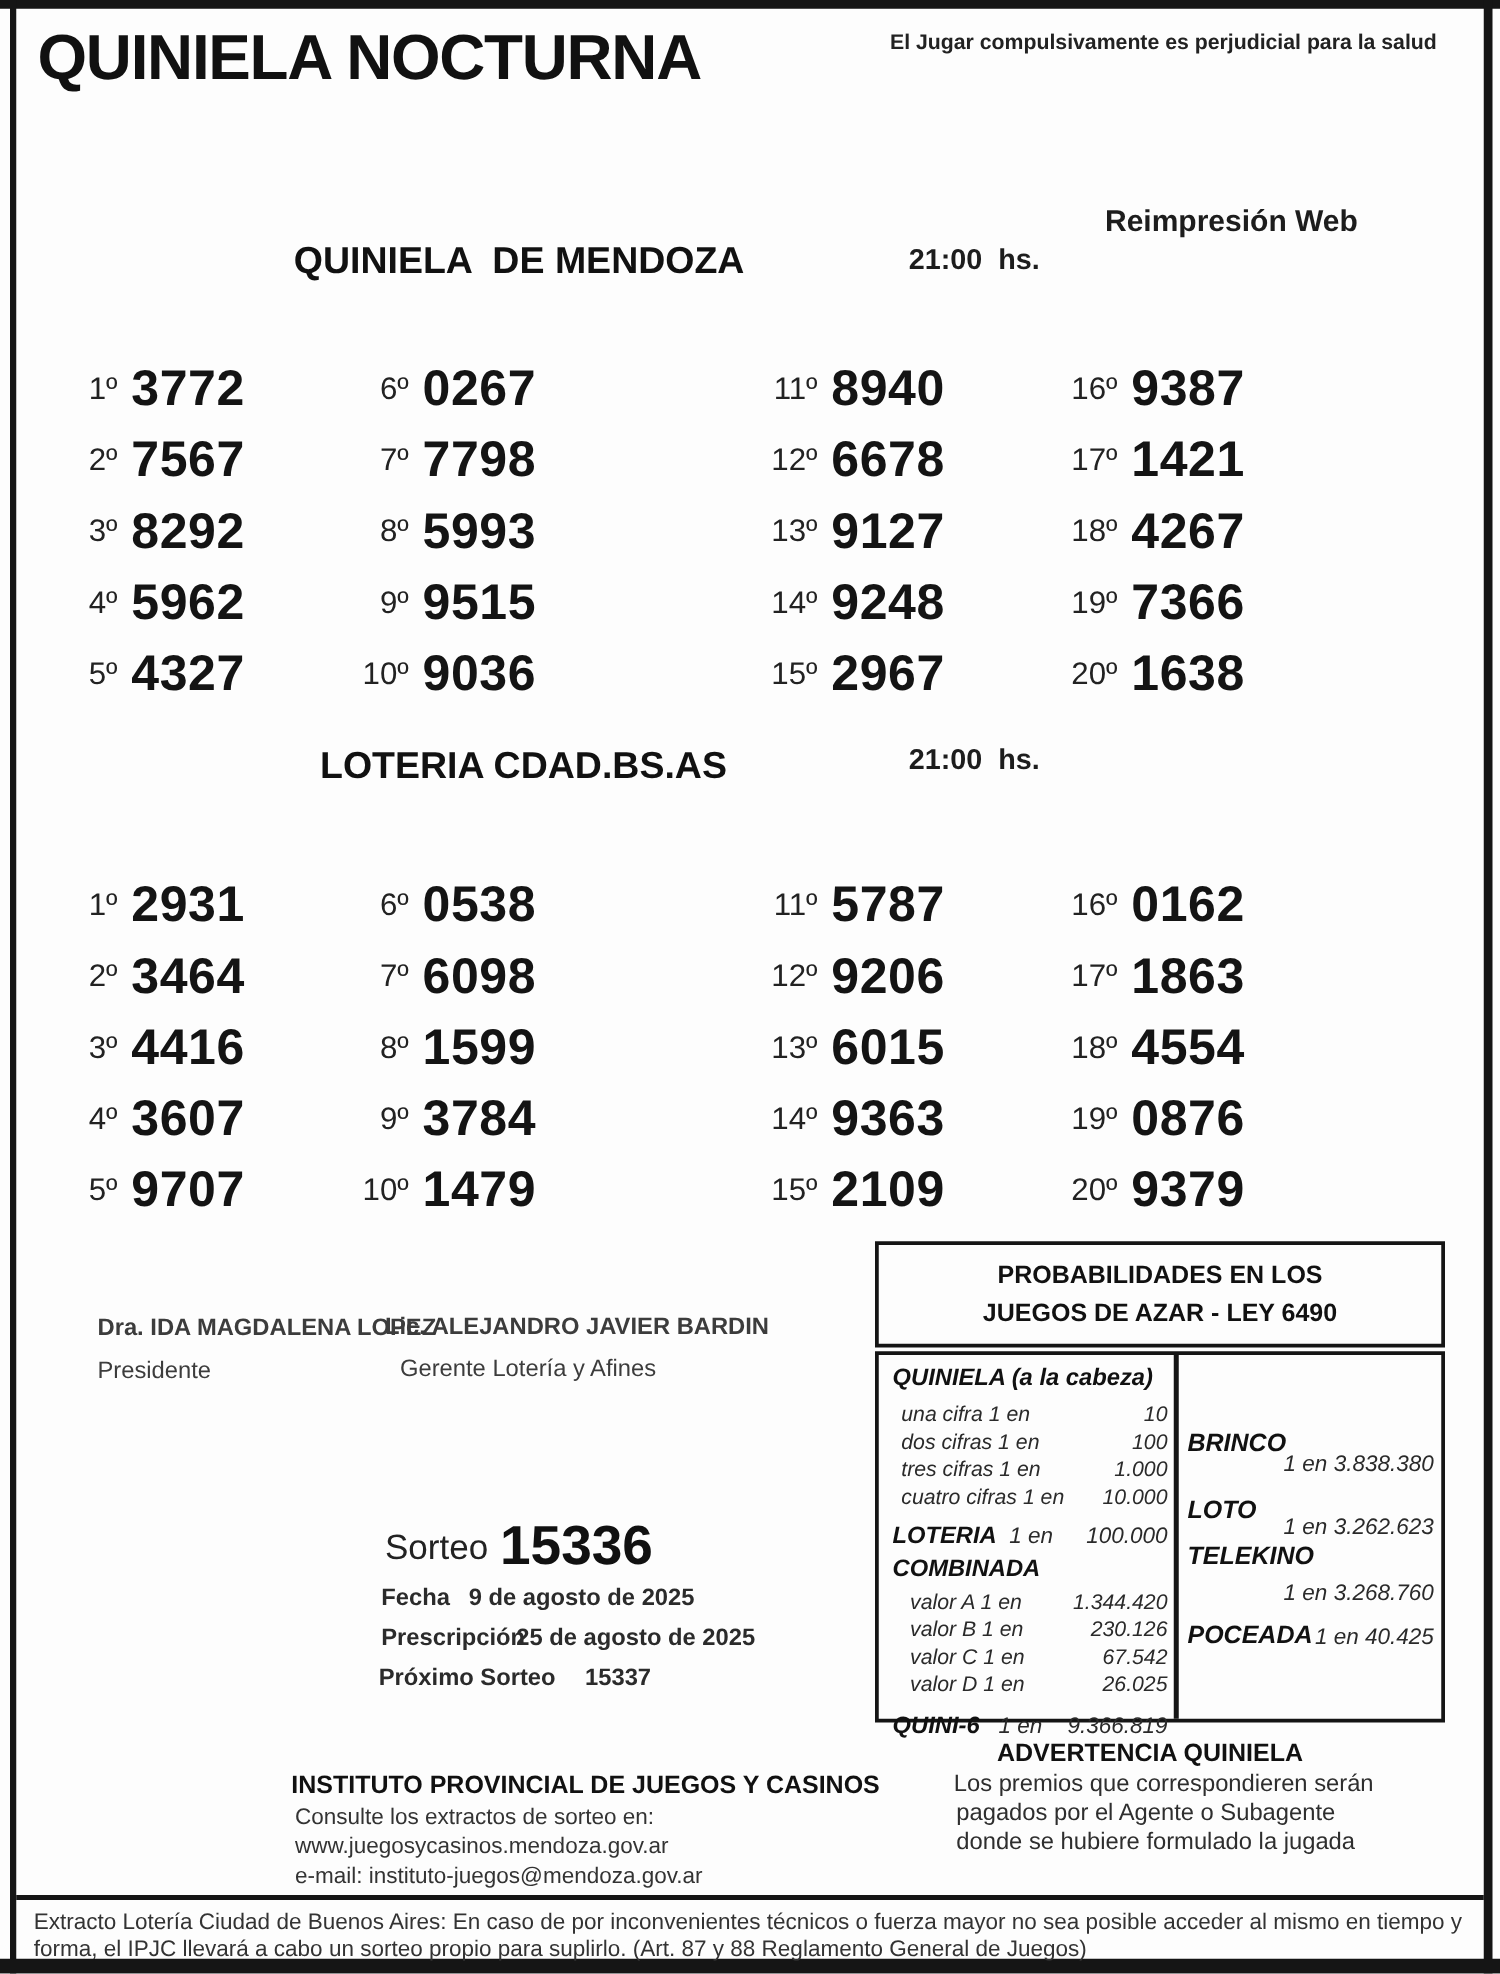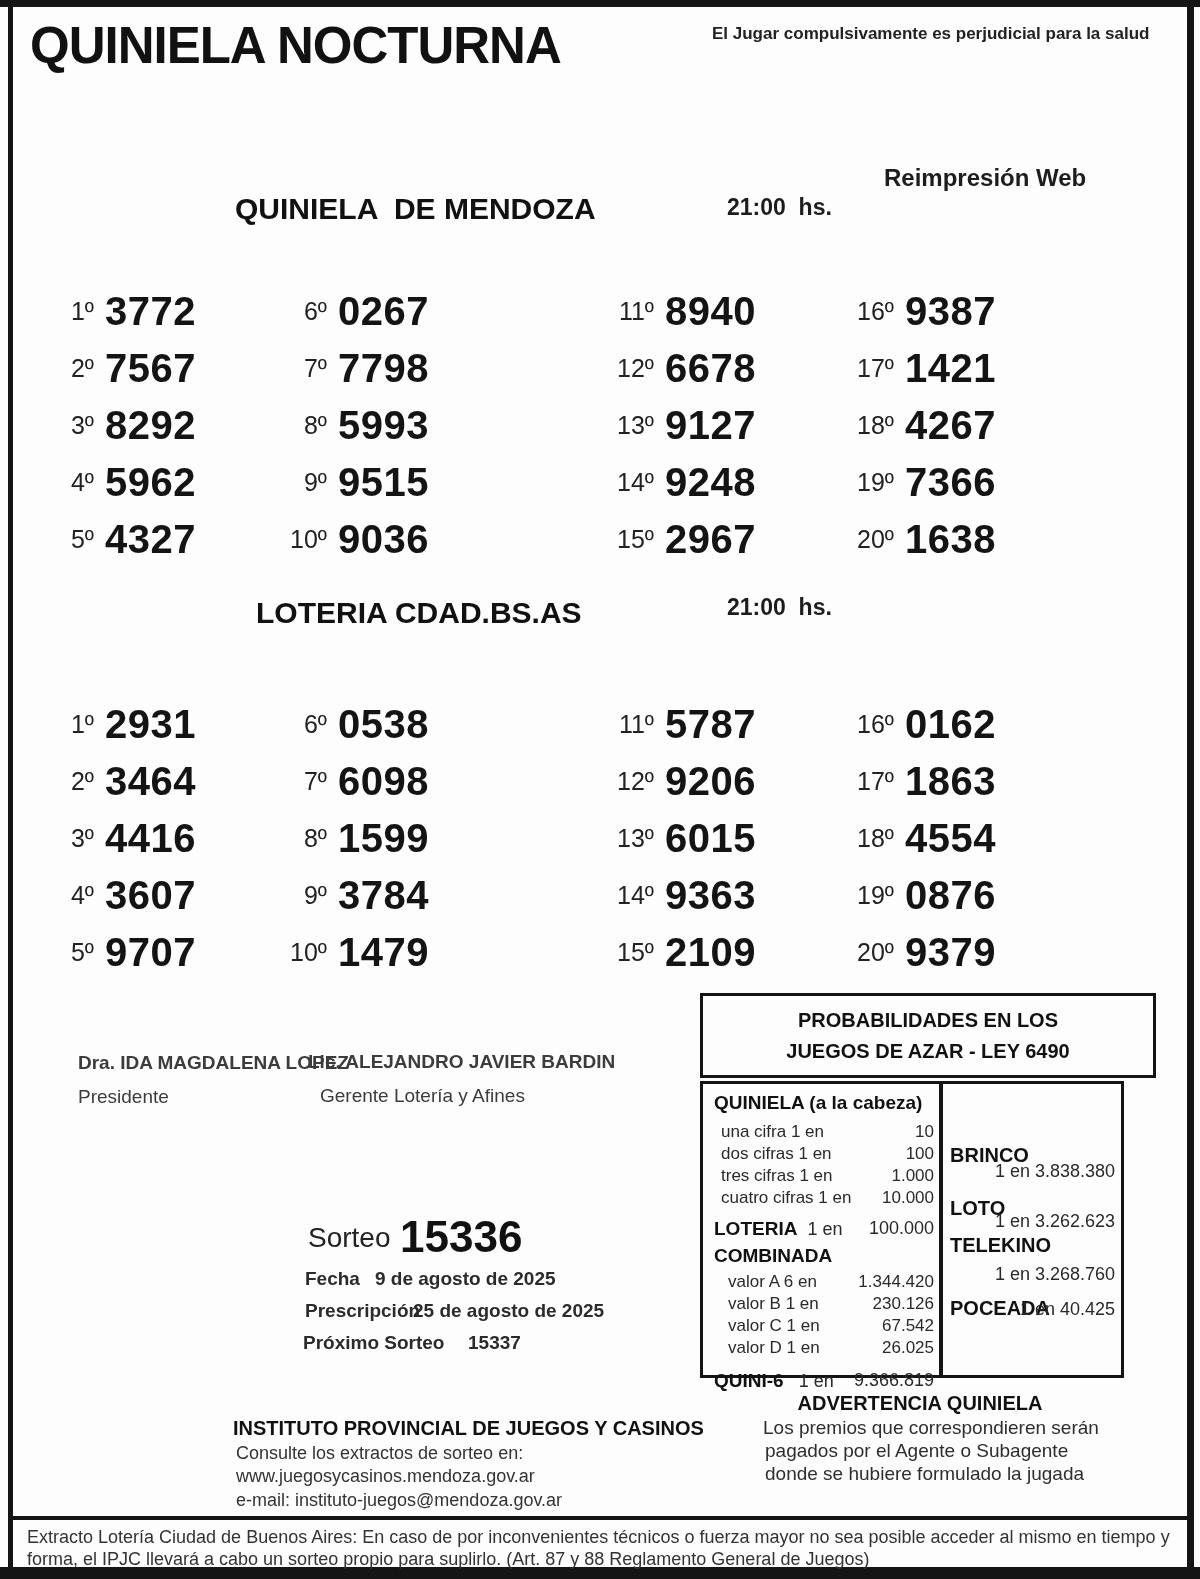--- a/index.html
+++ b/index.html
@@ -26,22 +26,22 @@
   .ord{display:inline-block;width:64px;text-align:right;font-size:25px;color:#222;}
   .num{font-size:40px;font-weight:bold;color:#141414;margin-left:11px;letter-spacing:0.5px;}
 
   .sig-name{font-size:19px;font-weight:bold;color:#3c3c3c;}
   .sig-role{font-size:19px;color:#3c3c3c;}
 
   
   .prob-box{position:absolute;left:700px;top:993px;width:456px;height:385px;}
   .prob-header{box-sizing:border-box;border:3px solid #151515;height:85px;display:flex;flex-direction:column;
                justify-content:center;text-align:center;font-weight:bold;font-size:20px;line-height:1.55;color:#111;}
-  .prob-body{box-sizing:border-box;position:absolute;left:0;top:88px;width:424px;height:297px;
-             border:3px solid #151515;display:flex;}
+  .prob-body{box-sizing:border-box;position:absolute;left:0;top:88px;width:456px;height:297px;
+             border:3px solid #151515;display:flex;font-style:italic;}
   .prob-left{box-sizing:border-box;width:236px;padding:8px 5px 6px 11px;font-size:17px;position:relative;}
   .q-header{font-size:19px;font-weight:bold;margin-bottom:7px;color:#111;}
   .q-row{display:flex;justify-content:space-between;line-height:22px;padding-left:7px;color:#2a2a2a;}
   .inline-row{display:flex;justify-content:space-between;font-size:18px;margin-top:9px;color:#2a2a2a;}
   .inline-row .g{font-weight:bold;font-size:19px;color:#111;}
   .comb-header{font-size:19px;font-weight:bold;margin-top:5px;margin-bottom:4px;color:#111;}
   .c-row{display:flex;justify-content:space-between;line-height:22px;padding-left:14px;color:#2a2a2a;}
   .prob-right{flex:1;border-left:4px solid #151515;position:relative;font-size:18px;color:#2a2a2a;}
   .g-name{position:absolute;font-weight:bold;font-size:20px;color:#111;left:7px;}
   .g-val{position:absolute;right:6px;white-space:nowrap;}
@@ -285,21 +285,21 @@
         <div class="q-row">
             <span>cuatro cifras 1 en</span>
             <span>10.000</span>
           </div>
         <div class="inline-row">
             <span><span class="g">LOTERIA</span>&nbsp;&nbsp;<span>1 en</span></span>
             <span>100.000</span>
           </div>
         <div class="comb-header">COMBINADA</div>
         <div class="c-row">
-            <span>valor A 6 en</span>
+            <span>valor A 1 en</span>
             <span>1.344.420</span>
           </div>
         <div class="c-row">
             <span>valor B 1 en</span>
             <span>230.126</span>
           </div>
         <div class="c-row">
             <span>valor C 1 en</span>
             <span>67.542</span>
           </div>

